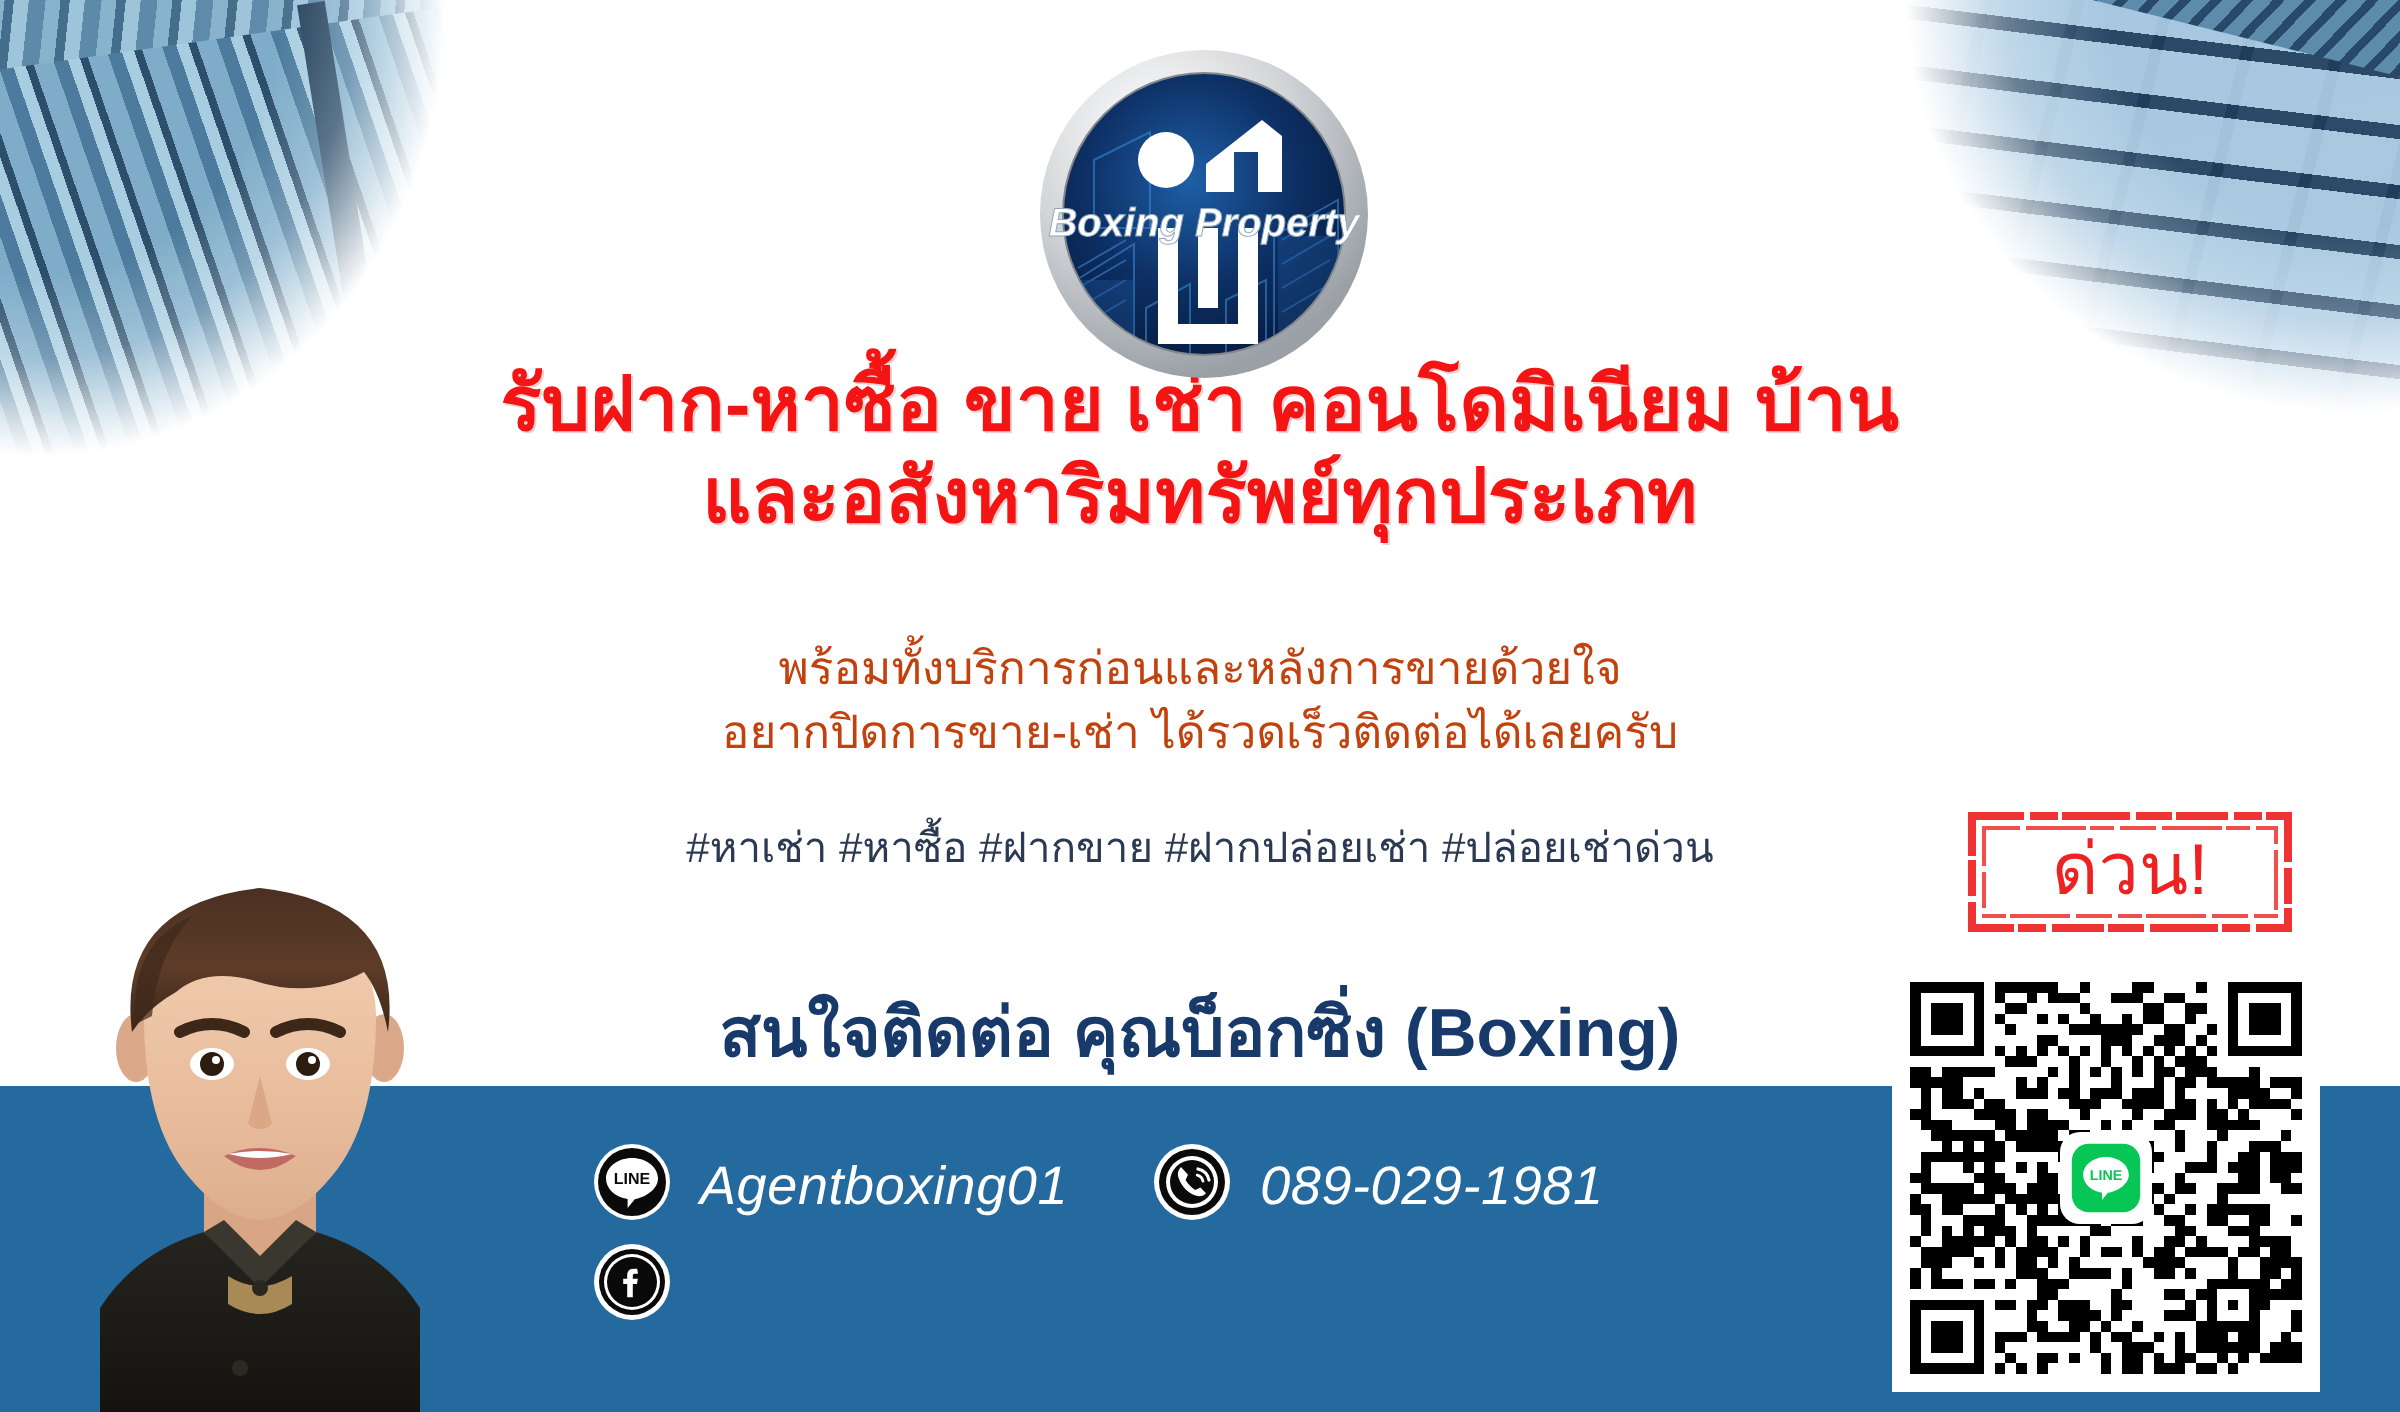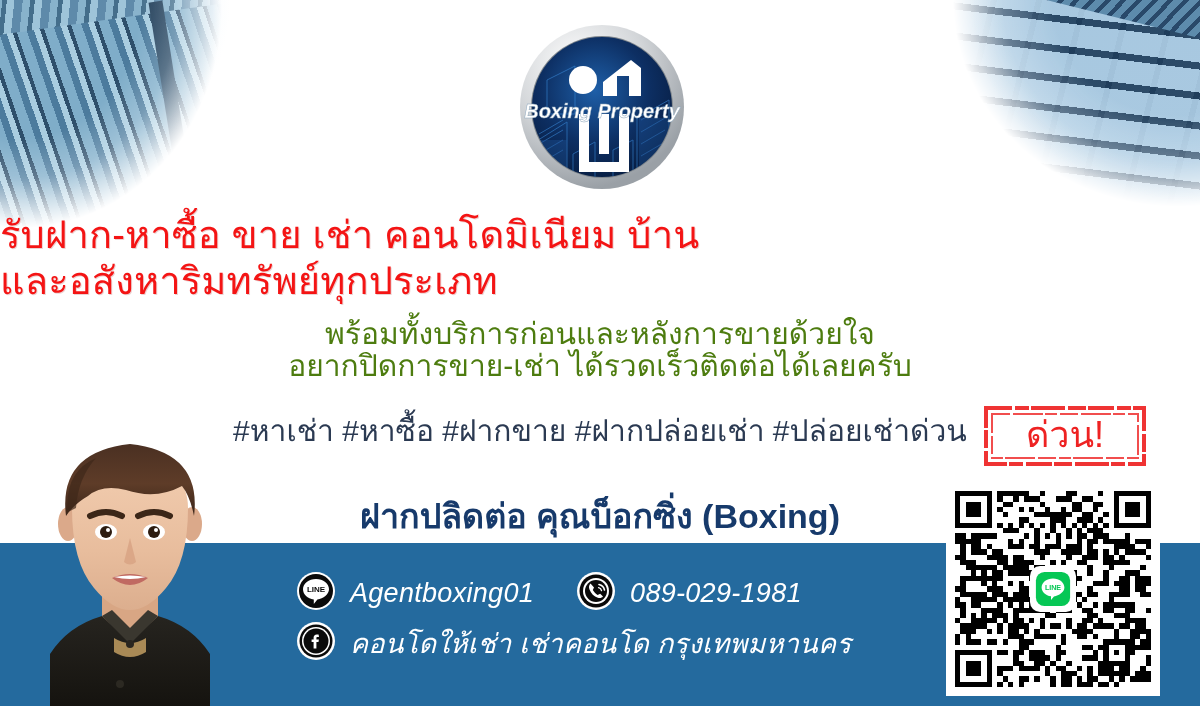--- a/index.html
+++ b/index.html
@@ -126,50 +126,51 @@
   .logo {
     position: absolute;
     left: 517px; top: 22px;
     width: 170px; height: 170px;
     z-index: 6;
   }
 
   
   .headline {
     position: absolute;
-    left: 0; right: 0; top: 212px;
+    left: 0; right: 0; top: 180px;
     z-index: 5;
+    text-align: center;
     color: #f41414;
-    font-weight: 400;
+    font-weight: 700;
     font-size: 38px;
     line-height: 46px;
     letter-spacing: 0.2px;
     text-shadow: 1px 1px 0 rgba(150,0,0,0.18);
   }
   .headline div { white-space: nowrap; }
 
   
   .subtitle {
     position: absolute;
     left: 0; right: 0; top: 318px;
     z-index: 5;
     text-align: center;
-    color: #4d7c0f;
-    font-size: 30px;
+    color: #c2410c;
+    font-size: 23px;
     line-height: 32px;
   }
 
   
   .hashtags {
     position: absolute;
     left: 0; right: 0; top: 407px;
     z-index: 5;
     text-align: center;
     color: #2b3a52;
-    font-size: 30px;
+    font-size: 21px;
   }
 
   
   .contact-line {
     position: absolute;
     left: 0; right: 0; top: 489px;
     z-index: 5;
     text-align: center;
     color: #173a6b;
     font-weight: 700;
@@ -330,21 +331,21 @@
     <div>และอสังหาริมทรัพย์ทุกประเภท</div>
   </div>
 
   <div class="subtitle">
     <div>พร้อมทั้งบริการก่อนและหลังการขายด้วยใจ</div>
     <div>อยากปิดการขาย-เช่า ได้รวดเร็วติดต่อได้เลยครับ</div>
   </div>
 
   <div class="hashtags">#หาเช่า #หาซื้อ #ฝากขาย #ฝากปล่อยเช่า #ปล่อยเช่าด่วน</div>
 
-  <div class="contact-line">ฝากปลิดต่อ คุณบ็อกซิ่ง (Boxing)</div>
+  <div class="contact-line">สนใจติดต่อ คุณบ็อกซิ่ง (Boxing)</div>
 
   <div class="footer-band"></div>
 
   <div class="portrait">
     <svg viewBox="0 0 248 294" width="248" height="294">
       <defs>
         <linearGradient id="hairg" x1="0" y1="0" x2="0" y2="1">
           <stop offset="0%" stop-color="#4a3022"></stop>
           <stop offset="55%" stop-color="#5e3c28"></stop>
           <stop offset="100%" stop-color="#3a2519"></stop>
@@ -424,21 +425,20 @@
     <div class="frow">
       <span>
         <svg viewBox="0 0 40 40" width="40" height="40">
           <circle cx="20" cy="20" r="19" fill="#ffffff"></circle>
           <circle cx="20" cy="20" r="16.5" fill="#0a0a0a"></circle>
           <circle cx="20" cy="20" r="14" fill="#ffffff"></circle>
           <circle cx="20" cy="20" r="12.5" fill="#0a0a0a"></circle>
           <path d="M22.6 13.4 L20.8 13.4 C18.7 13.4 17.6 14.7 17.6 16.6 L17.6 18.4 L15.6 18.4 L15.6 21 L17.6 21 L17.6 27.6 L20.4 27.6 L20.4 21 L22.5 21 L22.9 18.4 L20.4 18.4 L20.4 17 C20.4 16.3 20.6 15.9 21.5 15.9 L23 15.9 Z" fill="#ffffff"></path>
         </svg>
       </span>
-      <span class="txt">คอนโดให้เช่า เช่าคอนโด กรุงเทพมหานคร</span>
     </div>
 
   </div>
 
   <div class="stamp">
     <svg viewBox="0 0 166 64" width="166" height="64" style="position:absolute;inset:0;">
       <rect x="4" y="4" width="158" height="56" fill="none" stroke="#ee2222" stroke-width="4" stroke-dasharray="26 3 14 2 34 3 18 2" opacity="0.92"></rect>
       <rect x="10" y="10" width="146" height="44" fill="none" stroke="#ee2222" stroke-width="2" stroke-dasharray="18 3 30 2 12 3" opacity="0.8"></rect>
     </svg>
     <div class="stamp-text">ด่วน!</div>

